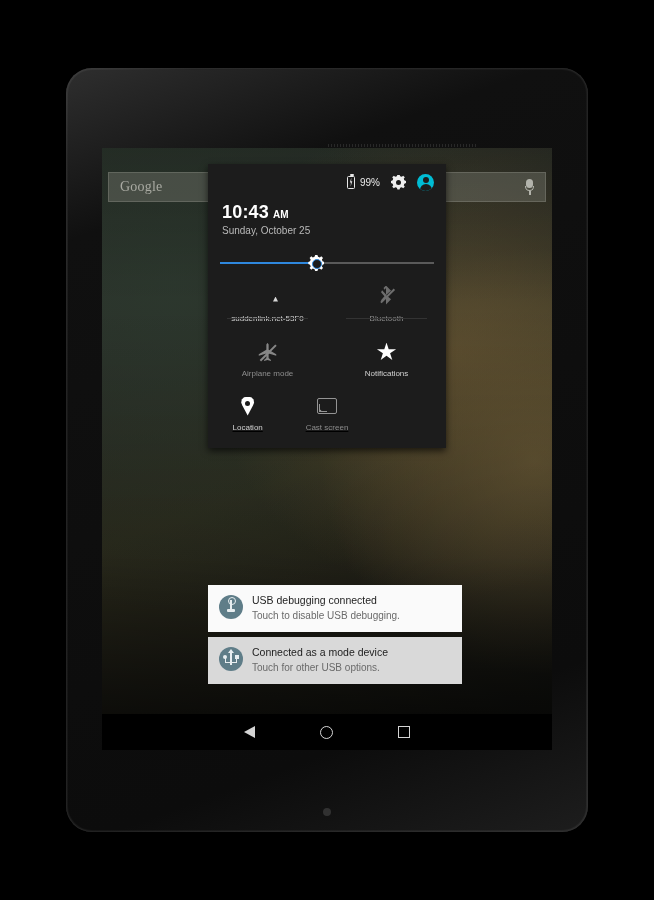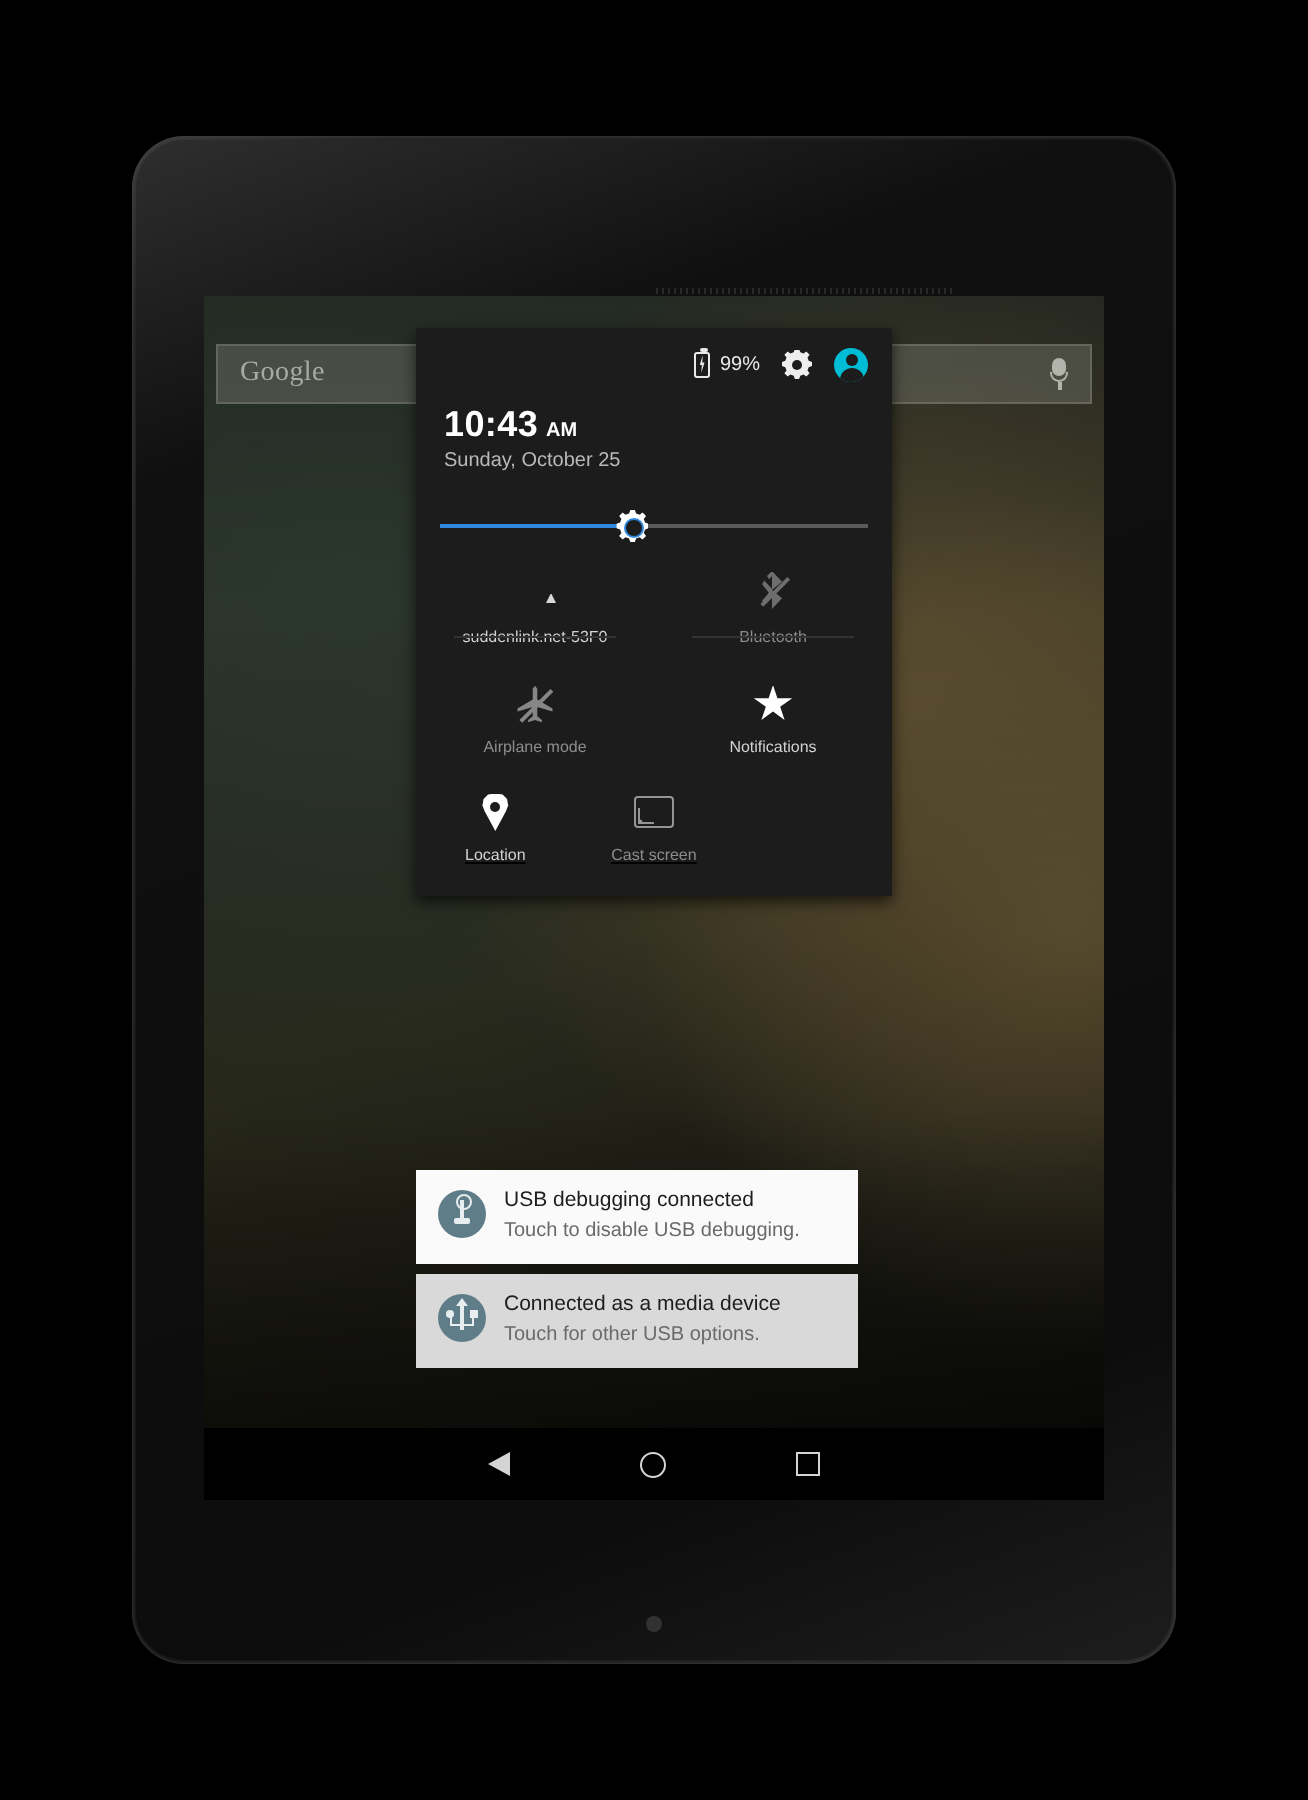--- a/index.html
+++ b/index.html
@@ -131,21 +131,21 @@
   .i-pin .h{ position:absolute; left:4.5px; top:4px; width:5px; height:5px; border-radius:50%; background:#1c1c1c; }
   .i-cast{ width:20px; height:16px; position:relative; opacity:.62; }
   .i-cast .scr{ position:absolute; inset:0; border:1.6px solid #dedede; border-radius:2px; }
   .i-cast .w1{ position:absolute; left:2px; bottom:2px; width:4px; height:4px;
     border:1.5px solid #dedede; border-top:none; border-right:none; border-radius:0 0 0 2px; }
   .i-cast .w2{ position:absolute; left:2px; bottom:2px; width:8px; height:8px;
     border:1.5px solid #dedede; border-top:none; border-right:none; border-radius:0 0 0 3px; }
   .i-cast .w0{ position:absolute; left:2px; bottom:2px; width:1.8px; height:1.8px; background:#dedede; }
 
   
-  .notif{ position:absolute; left:106px; width:221px; display:flex; align-items:flex-start;
+  .notif{ position:absolute; left:106px; width:254px; display:flex; align-items:flex-start;
           gap:9px; padding:9px 11px 10px; }
   #notif1{ top:437px; background:#fafafa; }
   #notif2{ top:489px; background:#d9d9d9; }
   .nicon{ width:24px; height:24px; border-radius:50%; background:#5f7d88;
     position:relative; flex:none; margin-top:1px; }
   .usb{ position:absolute; left:50%; top:5px; margin-left:-.8px; width:1.6px; height:10px; background:#e8eef0; }
   .usb:before{ content:""; position:absolute; left:-2.2px; top:-2.6px; width:6px; height:6px;
     border-radius:50%; border:1.5px solid #e8eef0; }
   .usb:after{ content:""; position:absolute; left:-3.4px; top:9px; width:8.5px; height:3px;
     background:#e8eef0; border-radius:1px; }
@@ -298,21 +298,21 @@
 
   <div class="notif" id="notif2">
     <span class="nicon">
       <span class="usb2">
           <span class="lp"></span>
           <span class="ld"></span>
           <span class="rd"></span>
         </span>
     </span>
     <span class="ntext">
-      <span class="ntitle" style="display:block">Connected as a media device</span>
+      <span class="ntitle" style="display:block">Connected as a mode device</span>
       <span class="nsub" style="display:block">Touch for other USB options.</span>
     </span>
   </div>
 
   <div class="hicon" id="app-google">
     <span class="ic-googlefolder">
       
     </span>
     <span class="label">Google</span>
   </div>

